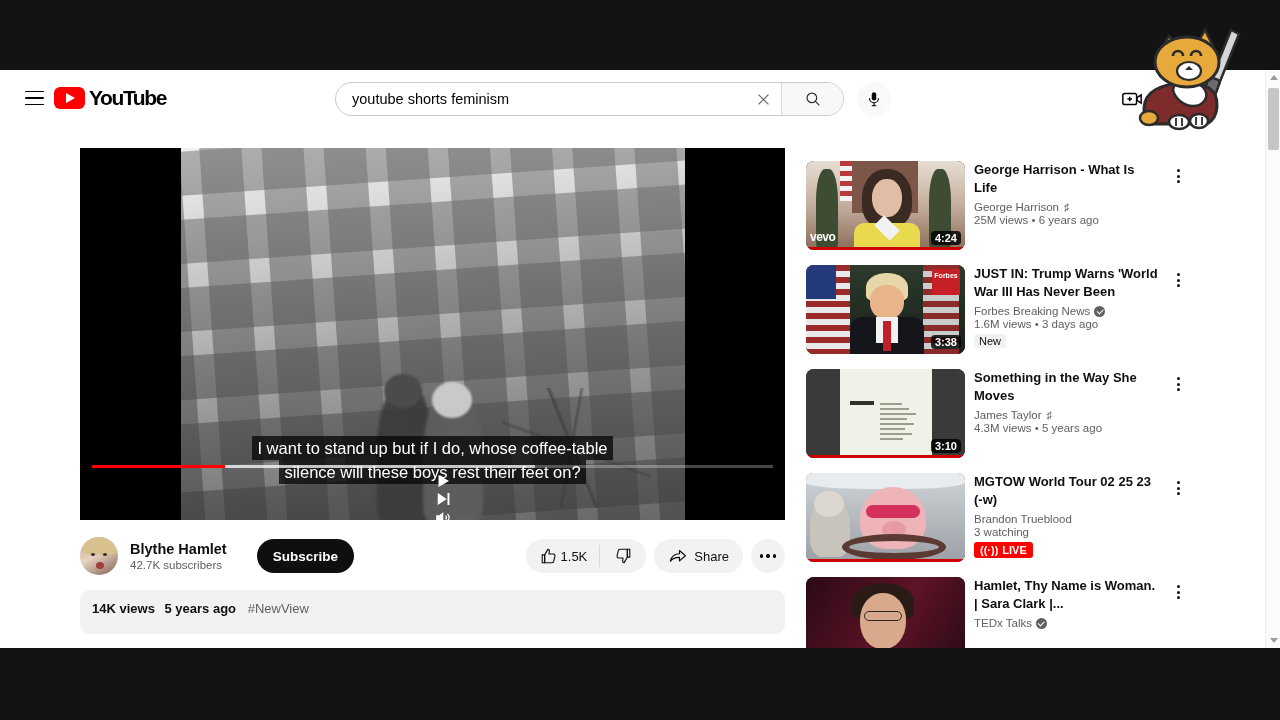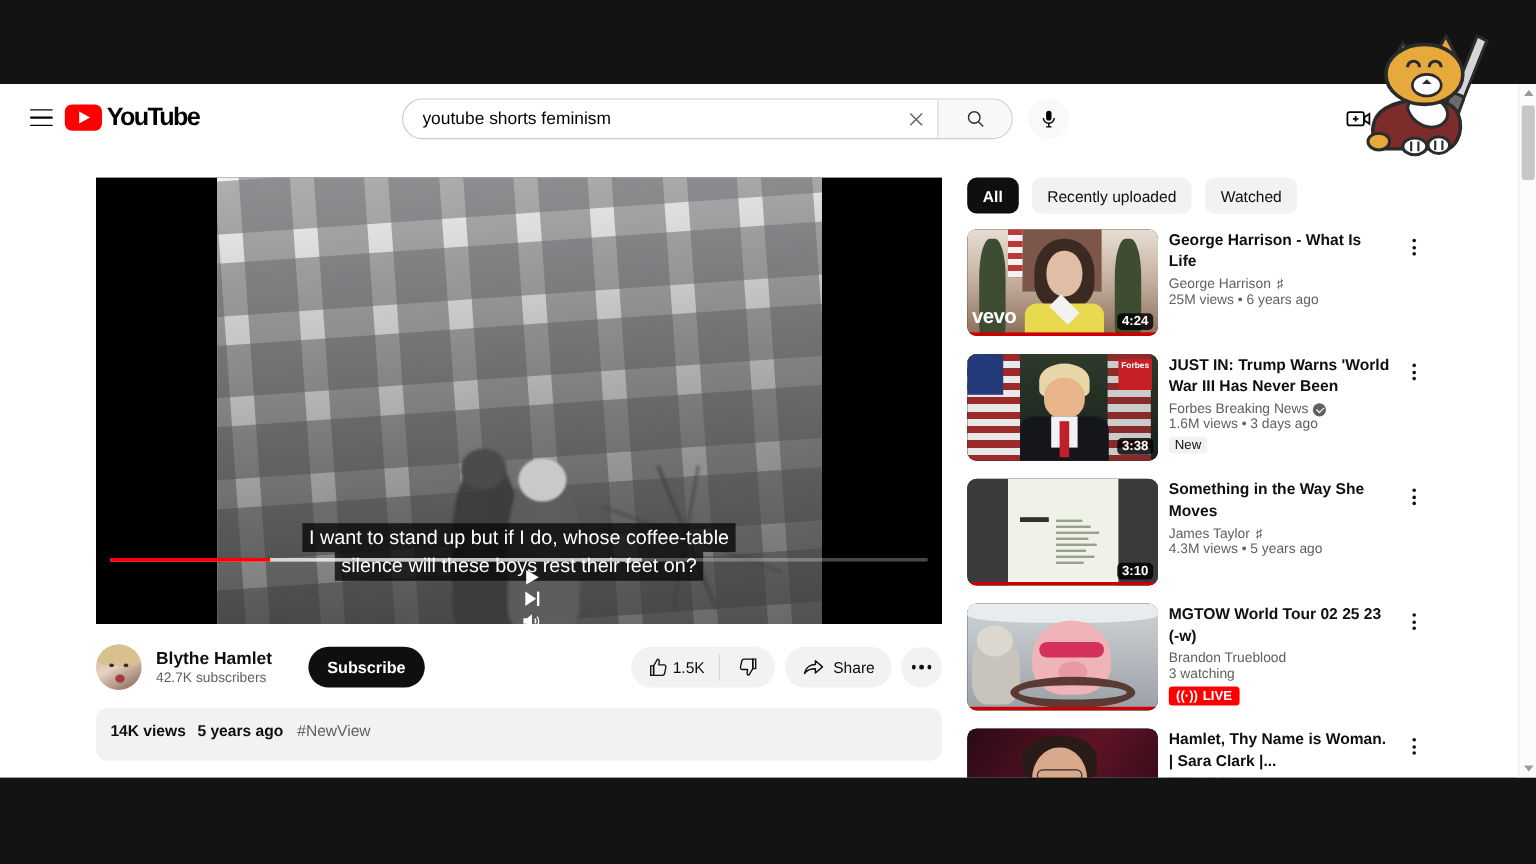--- a/index.html
+++ b/index.html
@@ -286,21 +286,21 @@
   
   .th-george { position:absolute; inset:0; background: linear-gradient(180deg,#e7ded3 0%, #c5b0a0 48%, #8b6d58 100%); }
   .th-george .door { position:absolute; left:46px; top:0; width:66px; height:52px; background:#7d564a; }
   .th-george .plantL { position:absolute; left:10px; top:8px; width:22px; height:80px; background:#3e4c33; border-radius:40% 40% 10% 10%; }
   .th-george .plantR { position:absolute; right:14px; top:8px; width:22px; height:80px; background:#3e4c33; border-radius:40% 40% 10% 10%; }
   .th-george .flag { position:absolute; left:34px; top:0; width:12px; height:40px; background: repeating-linear-gradient(180deg,#b83a3a 0 5px,#f2f2f2 5px 10px); }
   .th-george .hair { position:absolute; left:56px; top:8px; width:50px; height:58px; background:#3a2a22; border-radius:48% 48% 36% 36%; }
   .th-george .face { position:absolute; left:66px; top:18px; width:30px; height:38px; background:#e0bda5; border-radius:48%; }
   .th-george .body { position:absolute; left:48px; top:62px; width:66px; height:30px; background:#e9d94e; border-radius:10px 10px 0 0; }
   .th-george .collar { position:absolute; left:70px; top:60px; width:22px; height:14px; background:#f2f2f2; transform: rotate(45deg); }
-  .th-george .vevo { position:absolute; left:4px; bottom:6px; color:#fff; font-size:17px; font-weight:bold; letter-spacing:-0.5px; }
+  .th-george .vevo { position:absolute; left:4px; bottom:6px; color:#fff; font-size:12px; font-weight:bold; letter-spacing:-0.5px; }
 
   .th-trump { position:absolute; inset:0; background: linear-gradient(180deg,#2e3a2c 0%, #17201a 100%); }
   .th-trump .flagL { position:absolute; left:0; top:0; width:44px; height:89px; background: repeating-linear-gradient(180deg,#9b2b2b 0 6px,#e8e8e8 6px 12px); }
   .th-trump .flagL:after { content:""; position:absolute; left:0; top:0; width:30px; height:34px; background:#243a7a; }
   .th-trump .flagR { position:absolute; right:6px; top:0; width:36px; height:89px; background: repeating-linear-gradient(180deg,#9b2b2b 0 6px,#e8e8e8 6px 12px); opacity:.85; }
   .th-trump .hair { position:absolute; left:60px; top:8px; width:42px; height:28px; background:#e7d7a8; border-radius:50% 50% 20% 20%; }
   .th-trump .face { position:absolute; left:64px; top:20px; width:34px; height:34px; background:#e8b48a; border-radius:46%; }
   .th-trump .suit { position:absolute; left:44px; top:52px; width:74px; height:40px; background:#14161c; border-radius:12px 12px 0 0; }
   .th-trump .shirt { position:absolute; left:70px; top:52px; width:22px; height:26px; background:#f2f2f2; }
   .th-trump .tie { position:absolute; left:77px; top:56px; width:8px; height:30px; background:#c21f2c; }
@@ -536,25 +536,20 @@
       </div>
 
       <div id="description-box">
         <span>14K views</span>
         <span style="margin-left:6px;">5 years ago</span>
         <span class="tag">#NewView</span>
       </div>
     </div>
 
     <div id="secondary">
-      <div id="chips">
-          <div class="chip active">All</div>
-          <div class="chip">Recently uploaded</div>
-          <div class="chip">Watched</div>
-        </div>
       <div id="rec-list">
           <div class="rec-item">
             <div class="rec-thumb">
               <div class="th-george">
                 <div class="door"></div>
                 <div class="flag"></div>
                 <div class="plantL"></div>
                 <div class="plantR"></div>
                 <div class="hair"></div>
                 <div class="face"></div>

